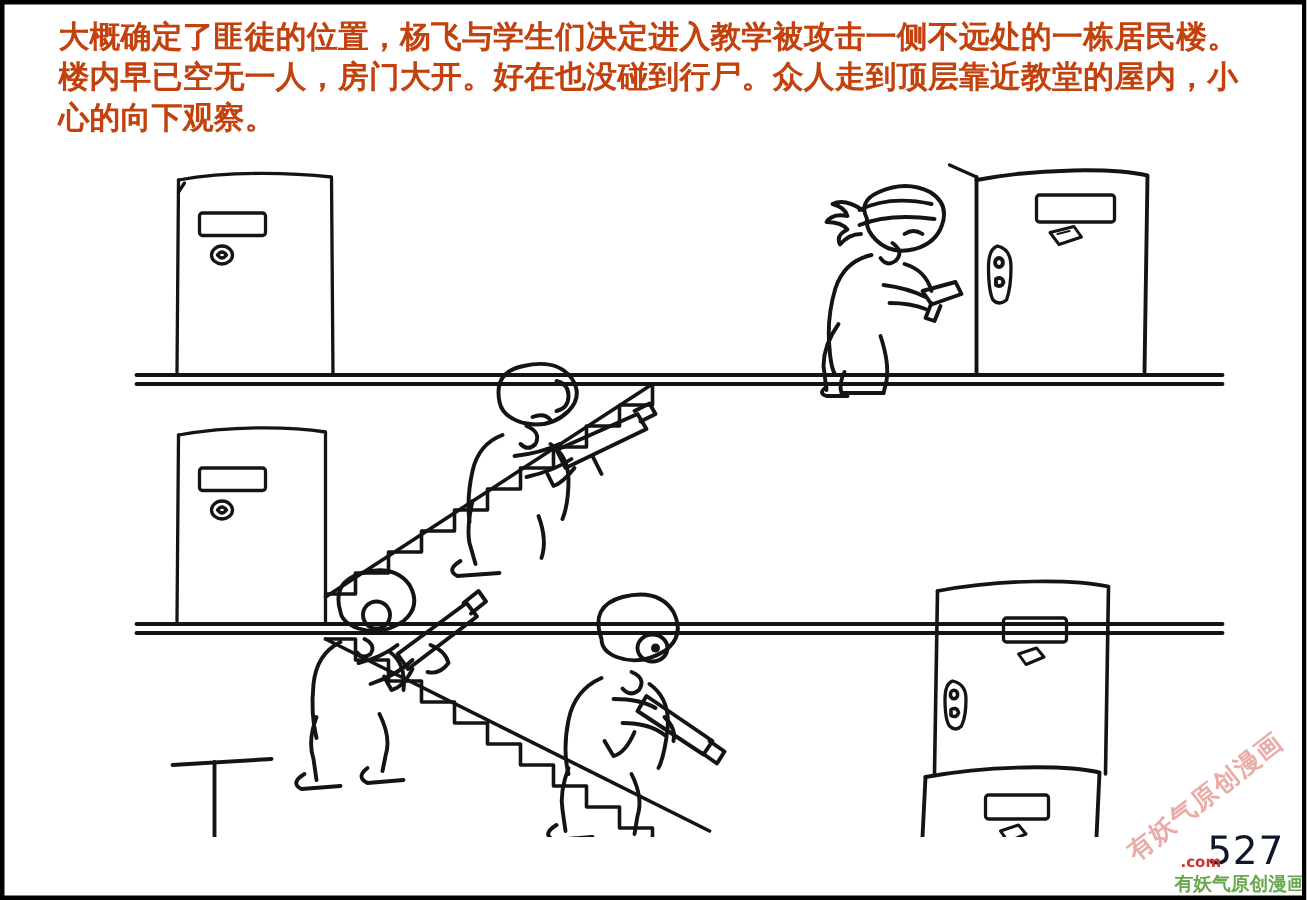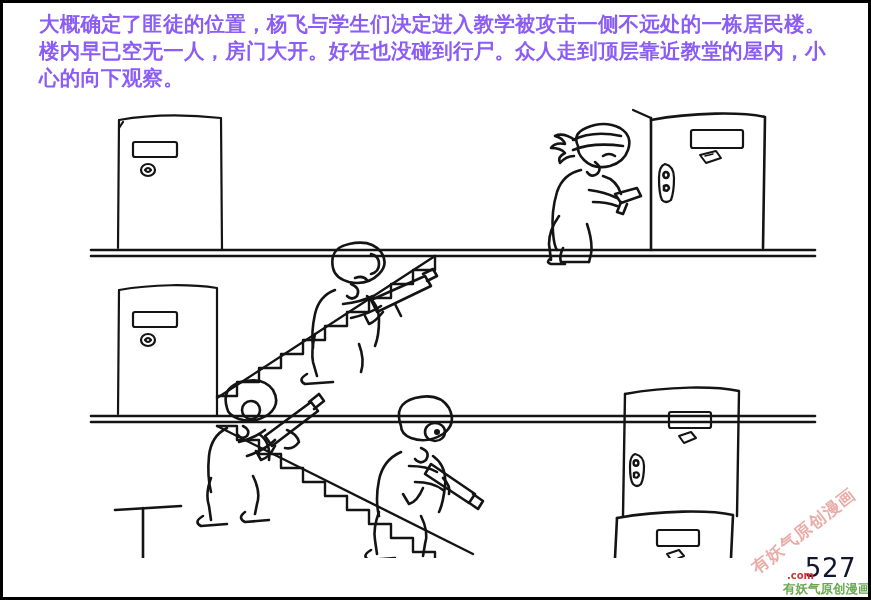--- a/index.html
+++ b/index.html
@@ -23,21 +23,21 @@
   #narration {
     position: absolute;
     left: 36px;
     top: 8px;
     width: 800px;
     font-family: "DejaVu Sans", "Liberation Sans", sans-serif;
     font-weight: bold;
     font-size: 20.5px;
     line-height: 27px;
     letter-spacing: 0.2px;
-    color: #8b5cf6;
+    color: #c2410c;
     white-space: pre-wrap;
   }
   
   #artwork {
     position: absolute;
     left: 0;
     top: 95px;
     width: 871px;
     height: 460px;
   }

